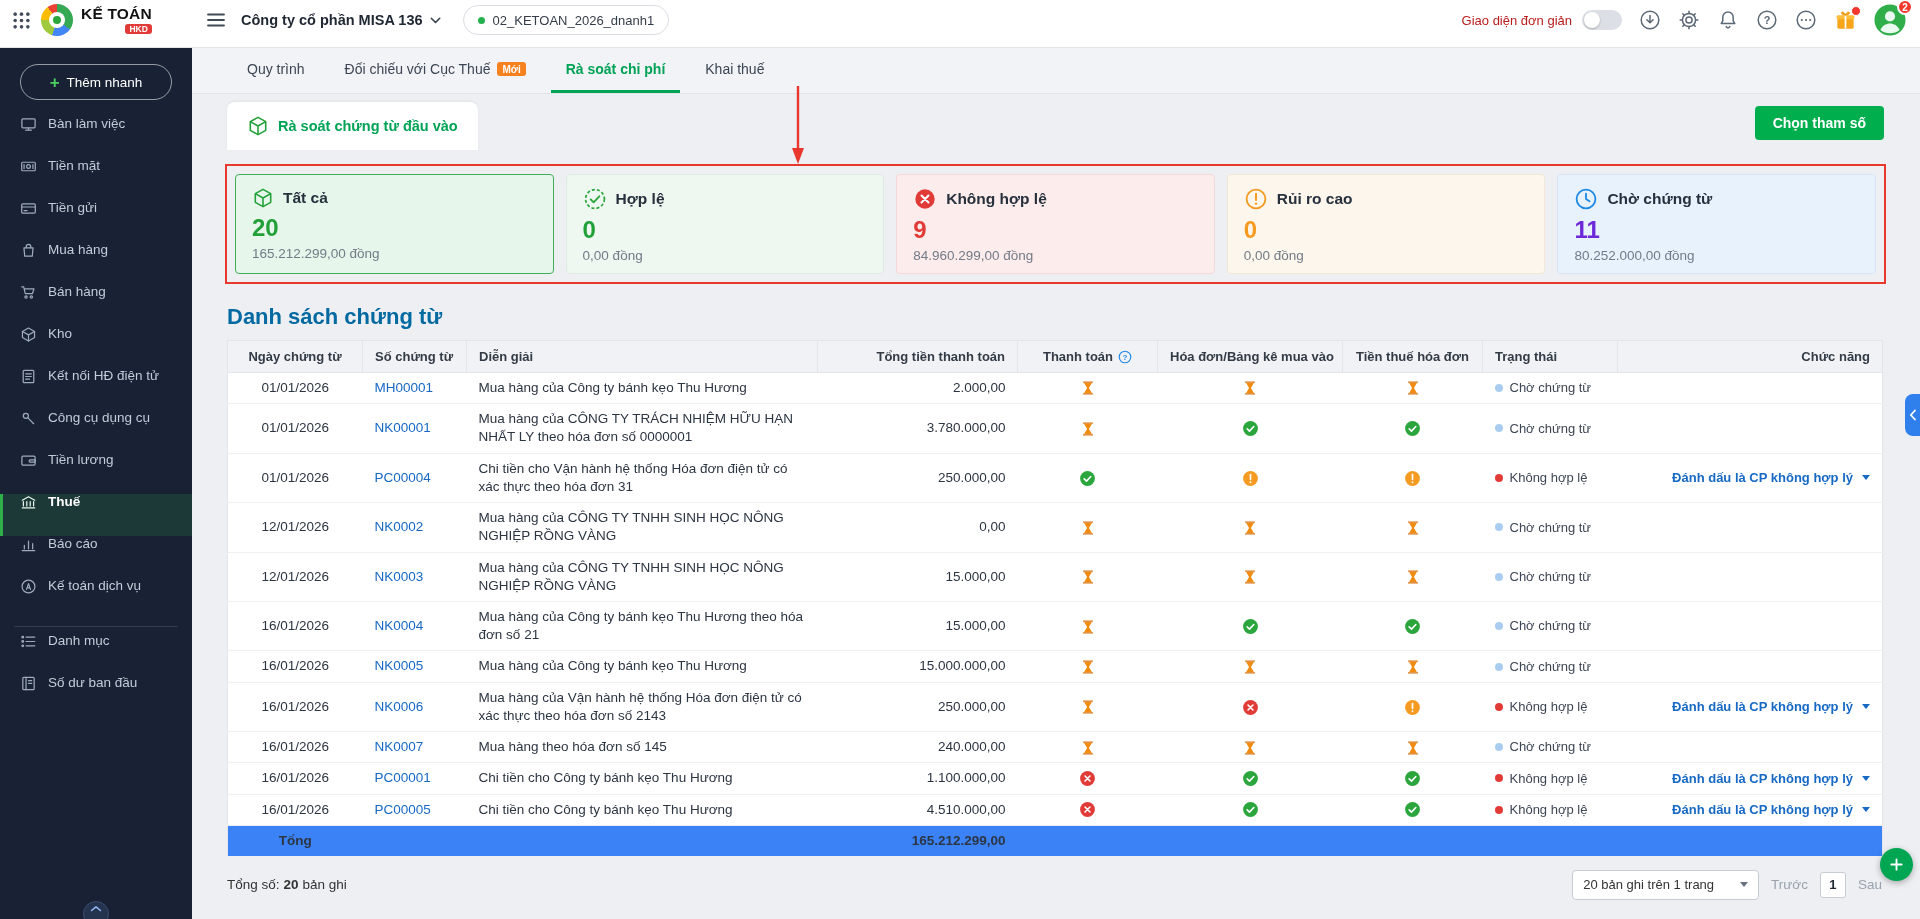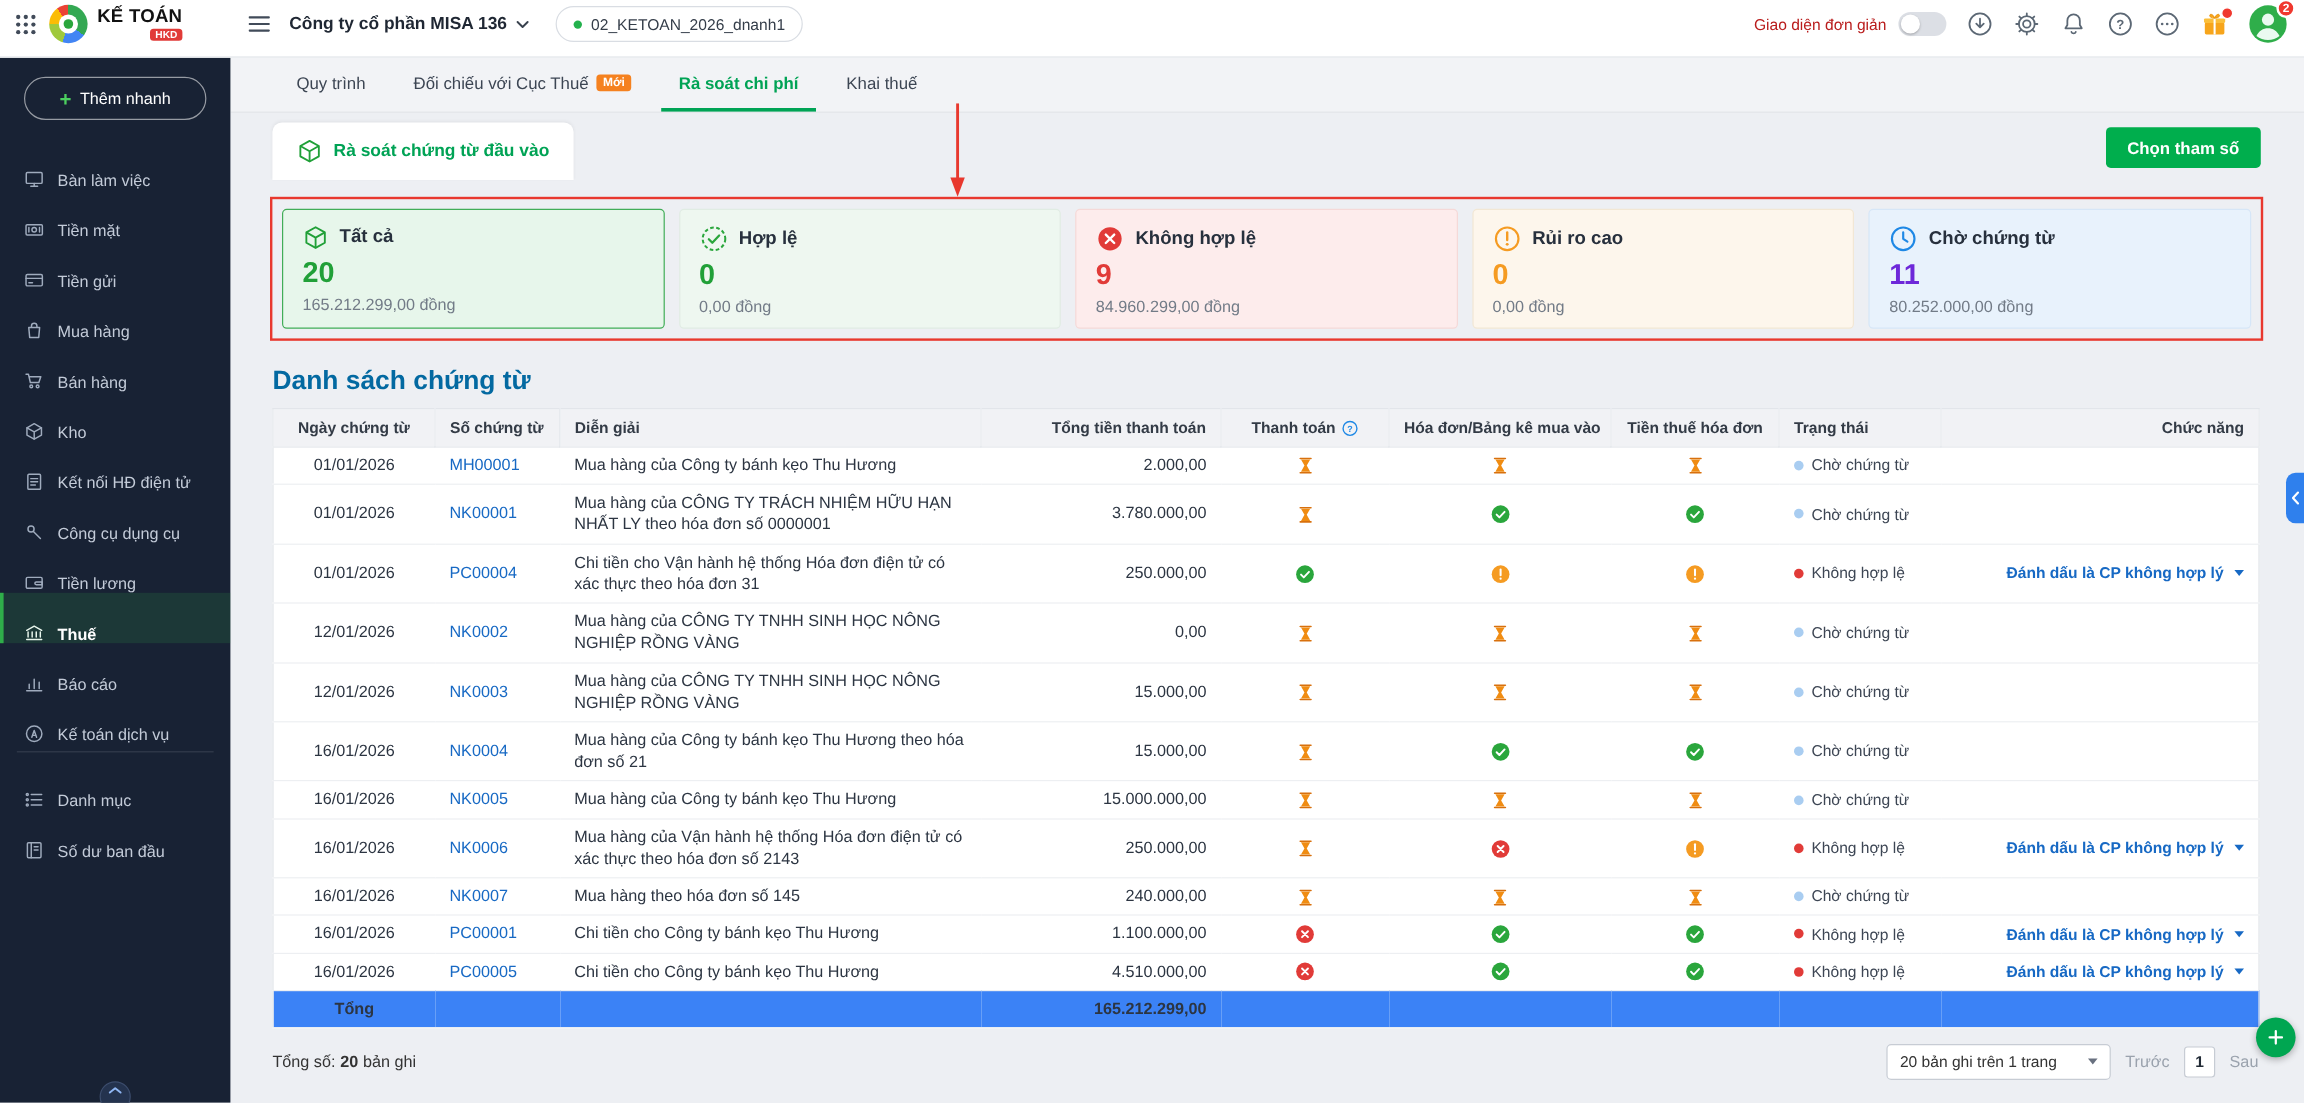--- a/index.html
+++ b/index.html
@@ -31,21 +31,21 @@
   .tb-btn{display:flex;cursor:pointer;position:relative}
   .promo{position:relative;cursor:pointer;display:flex}
   .badge-dot{position:absolute;top:-3px;right:-4px;width:10px;height:10px;background:#f0382e;border:1.5px solid #fff;border-radius:50%}
   .avatar-wrap{position:relative;cursor:pointer;display:flex}
   .avatar-badge{position:absolute;top:-5px;right:-7px;min-width:16px;height:16px;background:#f0382e;color:#fff;font-size:10px;font-weight:bold;border-radius:8px;border:2px solid #fff;display:flex;align-items:center;justify-content:center;padding:0 3px}
 
   
   .sidebar{position:absolute;top:48px;left:0;bottom:0;width:192px;background:#182234;z-index:20;padding-top:12px}
   .quick-add{margin:4px auto 16px;width:152px;height:36px;border:1px solid rgba(255,255,255,.55);border-radius:18px;display:flex;align-items:center;justify-content:center;gap:7px;color:#fff;font-size:13.5px;cursor:pointer}
   .quick-add .plus{color:#4cd05f;font-size:17px;font-weight:bold;line-height:1}
-  .side-item{display:flex;align-items:flex-end;gap:11px;height:42px;padding:0 8px 0 17px;color:#c3cbd8;font-size:13.5px;cursor:pointer;border-left:3px solid transparent;white-space:nowrap}
+  .side-item{display:flex;align-items:flex-start;gap:11px;height:42px;padding:0 8px 0 17px;color:#c3cbd8;font-size:13.5px;cursor:pointer;border-left:3px solid transparent;white-space:nowrap}
   .side-item .ic{color:#9fabbd;flex:none}
   .side-item.active{background:rgba(47,174,74,.16);border-left-color:#2fae4a;color:#fff;font-weight:bold}
   .side-item.active .ic{color:#e8f5ec}
   .side-divider{height:1px;background:rgba(255,255,255,.12);margin:6px 14px}
   .side-bottom{position:absolute;left:50%;transform:translateX(-50%);bottom:-8px;width:26px;height:26px;border-radius:50%;background:#24334e;border:1px solid #3c4d6d;display:flex;align-items:flex-start;justify-content:center;cursor:pointer;padding-top:3px}
 
   
   .main{position:absolute;top:48px;left:192px;right:0;bottom:0;overflow:hidden}
   .tabs-row{height:46px;background:#f2f3f6;border-bottom:1px solid #e1e4e9;display:flex;align-items:stretch;padding-left:40px}
   .tab{display:flex;align-items:center;gap:7px;padding:0 15px;font-size:14px;color:#3c4553;cursor:pointer;border-bottom:3px solid transparent;margin-right:10px;white-space:nowrap}

